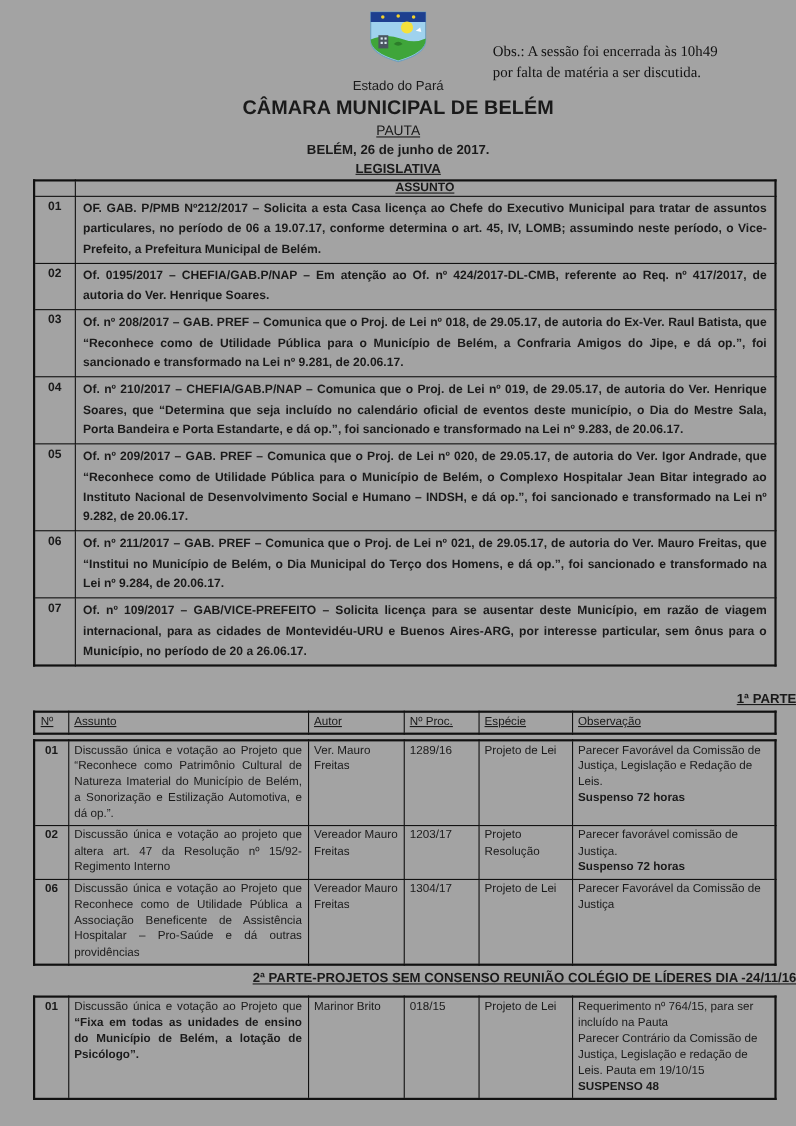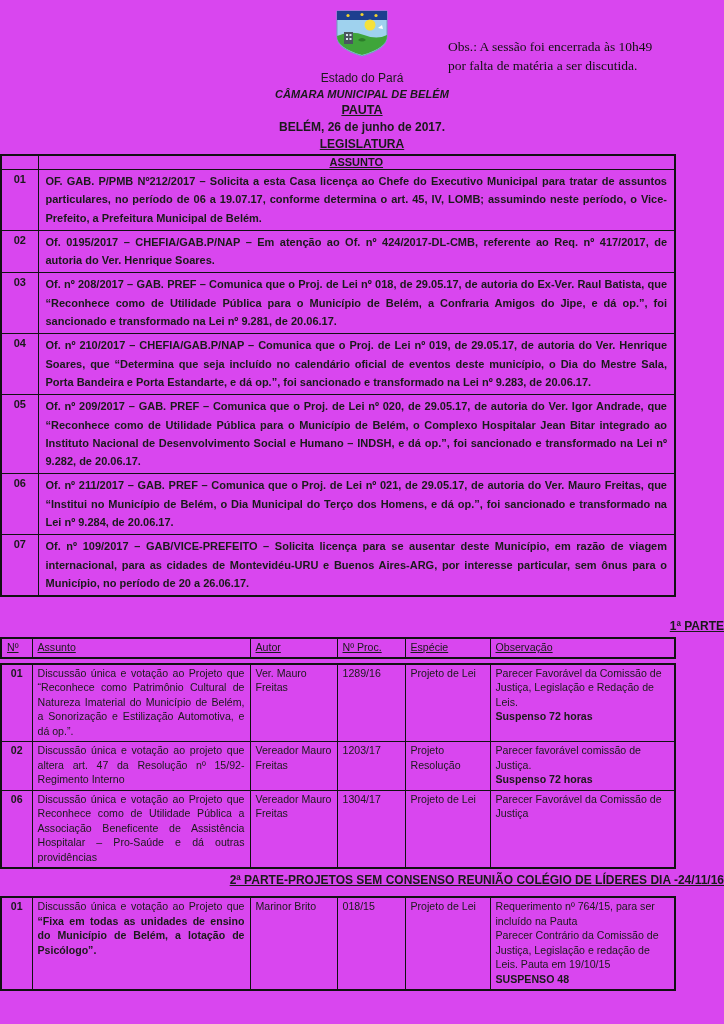--- a/index.html
+++ b/index.html
@@ -1,42 +1,42 @@
 <!DOCTYPE html>
 <html lang="pt"><head>
 <meta charset="utf-8">
 <style>
   html,body{margin:0;padding:0;background:#e8e8e8;}
   .page{
     position:relative;
     width:724px;height:1024px;
-    background:#d946ef;
+    background:#a3a3a3;
     font-family:"Liberation Sans", sans-serif;
     color:#1a1a1a;
     overflow:hidden;
     margin:0 auto;
     box-sizing:border-box;
     padding-top:8px;
   }
   
   .note{
     position:absolute;left:448px;top:38px;width:264px;
     font-family:"Liberation Serif", serif;
     font-size:13.5px;line-height:18.5px;color:#111;
   }
   .hdr{text-align:center;}
   .crest{display:block;margin:2px auto 0 auto;}
   .estado{font-size:12px;margin-top:14px;}
-  .org{font-size:11px;font-weight:bold;margin-top:3px;letter-spacing:.1px;font-style:italic;}
-  .pauta{font-size:12.5px;font-weight:bold;text-decoration:underline;margin-top:3px;}
+  .org{font-size:18px;font-weight:bold;margin-top:3px;letter-spacing:.1px;}
+  .pauta{font-size:12.5px;font-weight:normal;text-decoration:underline;margin-top:3px;}
   .session{font-size:12px;font-weight:bold;margin-top:3px;}
   .pdate{font-size:12px;font-weight:bold;margin-top:3px;}
   .exped{font-size:12px;font-weight:bold;text-decoration:underline;margin-top:3px;}
   
-  table{border-collapse:collapse;table-layout:fixed;width:674px;padding-left:28px;}
+  table{border-collapse:collapse;table-layout:fixed;margin-left:30px;width:674px;padding-left:28px;}
   table{border:2px solid #111;}
   td{border:1px solid #111;vertical-align:top;box-sizing:border-box;}
   
   .exp-table{margin-top:3px;font-size:11px;}
   .exp-table td.num{width:37px;text-align:center;font-weight:bold;padding-top:3px;}
   .exp-table td.txt{
     width:637px;text-align:justify;font-weight:bold;
     padding:2px 7px 3px 7px;line-height:18.3px;
   }
   .exp-table td.subj-hdr{text-align:center;font-weight:bold;padding:0 0 1px 0;}
@@ -87,21 +87,21 @@
       <rect x="10" y="24" width="2" height="2" fill="#d8e6ee"></rect>
       <rect x="13.5" y="24" width="2" height="2" fill="#d8e6ee"></rect>
       <rect x="10" y="28" width="2" height="2" fill="#d8e6ee"></rect>
       <rect x="13.5" y="28" width="2" height="2" fill="#d8e6ee"></rect>
       <path d="M22 30 q4 -4 8 0 q-4 3 -8 0 z" fill="#2c7d2a"></path>
     </svg>
     <div class="estado">Estado do Pará</div>
     <div class="org">CÂMARA MUNICIPAL DE BELÉM</div>
     <div class="pauta">PAUTA</div>
     <div class="pdate">BELÉM, 26 de junho de 2017.</div>
-    <div class="exped">LEGISLATURA</div>
+    <div class="exped">LEGISLATIVA</div>
   </div>
 
   <table class="exp-table">
     <colgroup>
         <col style="width:37px">
         <col style="width:637px">
       </colgroup>
     <tbody>
         <tr>
       <td class="num"></td>

